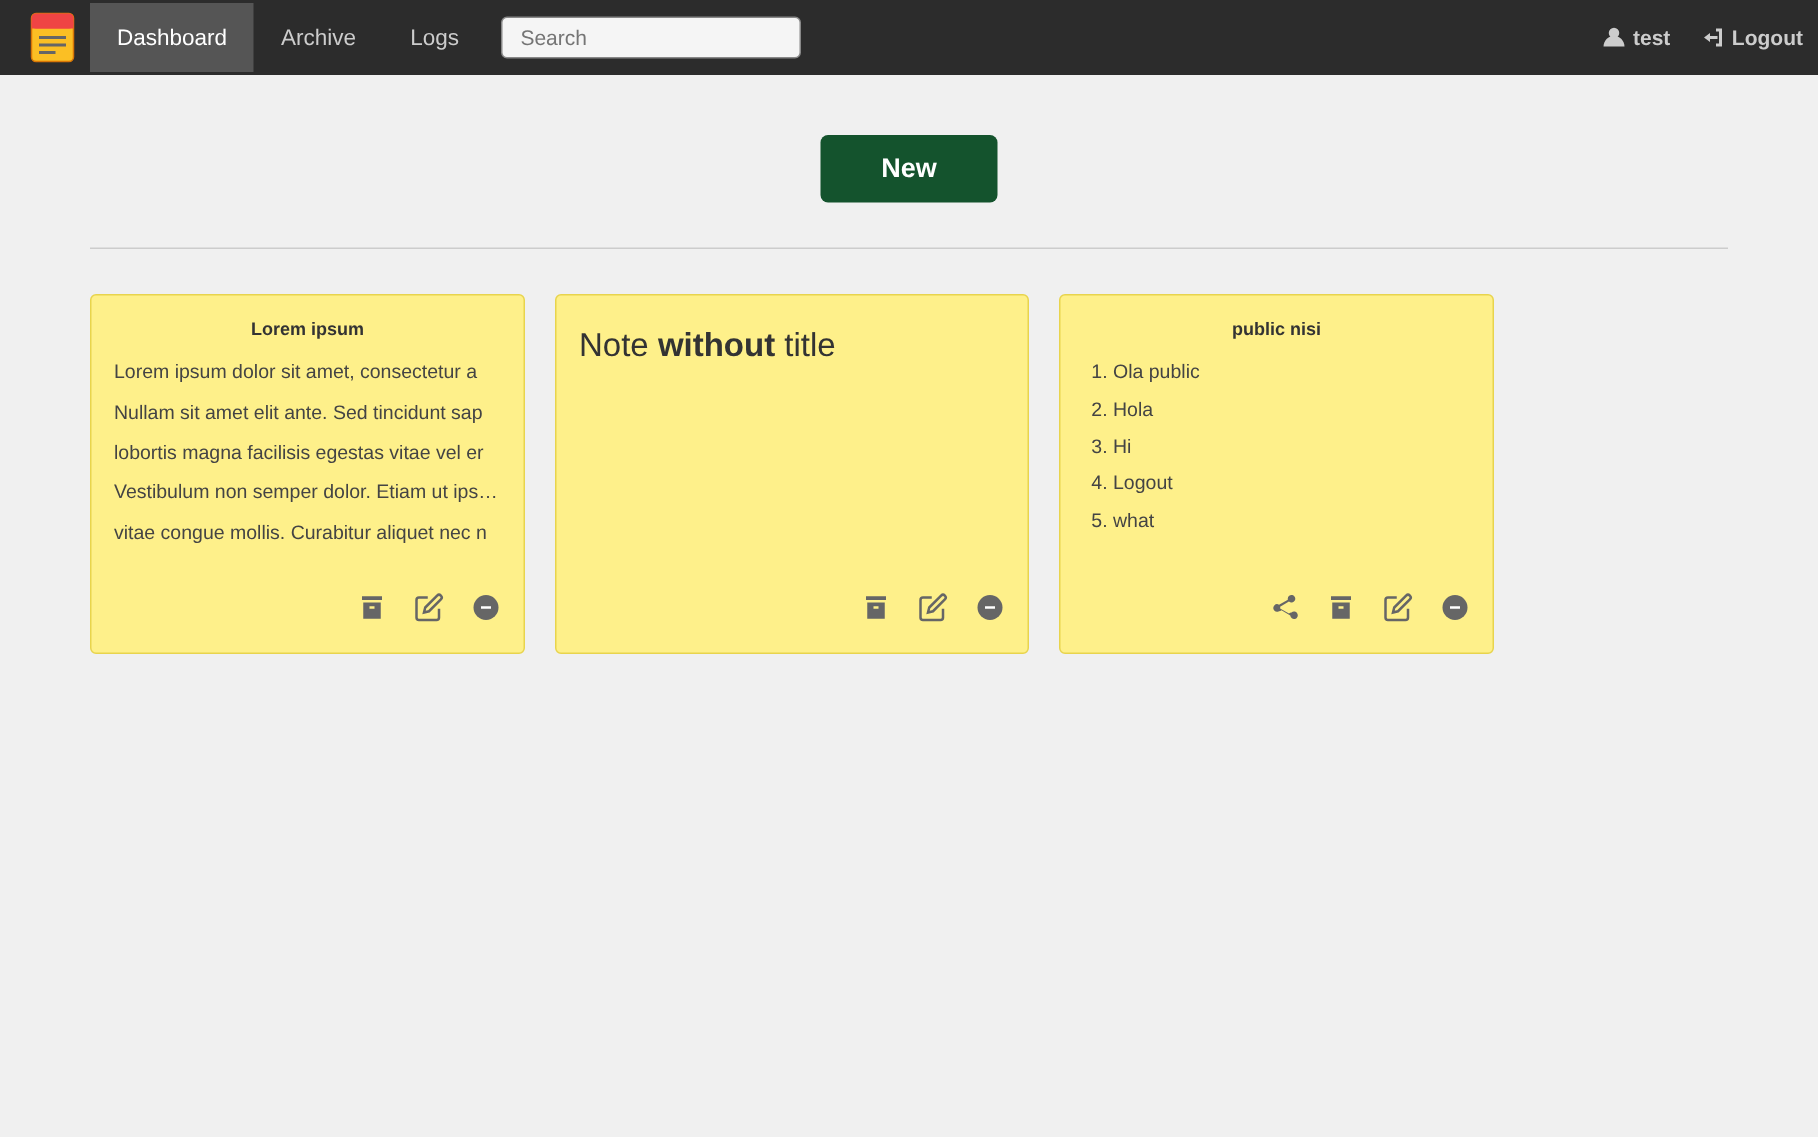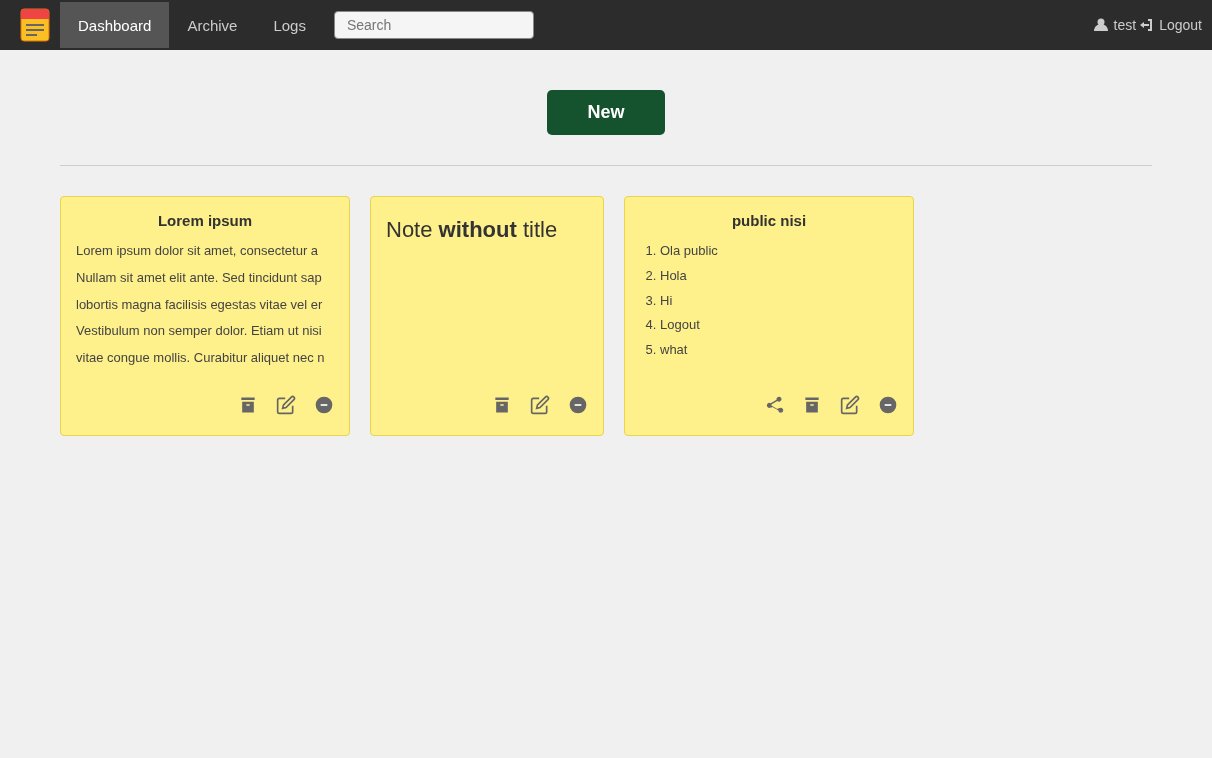--- a/index.html
+++ b/index.html
@@ -40,23 +40,24 @@
       background: #f5f5f5;
       font-size: 14px;
       width: 200px;
       outline: none;
       color: #333;
     }
     .navbar-right {
       margin-left: auto;
       display: flex;
       align-items: center;
-      gap: 2px;
+      gap: 20px;
       color: #ccc;
       font-size: 14px;
+      font-weight: bold;
     }
     .user-icon-wrap {
       display: flex;
       align-items: center;
       gap: 5px;
       color: #ccc;
     }
     .logout-btn {
       display: flex;
       align-items: center;
@@ -106,21 +107,21 @@
       border: 1px solid #e8d44d;
       border-radius: 4px;
       width: 290px;
       min-height: 240px;
       display: flex;
       flex-direction: column;
       padding: 15px;
       position: relative;
     }
     .note-card-title {
-      font-size: 15px;
+      font-size: 12px;
       font-weight: bold;
       text-align: center;
       margin-bottom: 12px;
       color: #333;
     }
     .note-card-body {
       font-size: 13px;
       color: #444;
       flex: 1;
       line-height: 1.6;
@@ -133,21 +134,21 @@
       text-overflow: ellipsis;
     }
     .note-card-body ol {
       padding-left: 20px;
     }
     .note-card-body ol li {
       margin-bottom: 4px;
     }
 
     .note-without-title {
-      width: 234px;
+      width: 316px;
       min-height: 240px;
     }
     .note-without-title .note-card-title-text {
       font-size: 22px;
       font-weight: normal;
       color: #333;
     }
     .note-without-title .note-card-title-text strong {
       font-weight: 900;
     }
@@ -218,21 +219,21 @@
   <hr class="divider">
 
   <div class="cards-row">
 
     <div class="note-card">
       <div class="note-card-title">Lorem ipsum</div>
       <div class="note-card-body">
         <p>Lorem ipsum dolor sit amet, consectetur a</p>
         <p>Nullam sit amet elit ante. Sed tincidunt sap</p>
         <p>lobortis magna facilisis egestas vitae vel er</p>
-        <p>Vestibulum non semper dolor. Etiam ut nisi</p>
+        <p>Vestibulum non semper dolor. Etiam ut ipsum</p>
         <p>vitae congue mollis. Curabitur aliquet nec n</p>
       </div>
       <div class="note-card-actions">
         <span class="action-icon" title="Archive">
           <svg width="20" height="20" viewBox="0 0 24 24" fill="#666">
               <path d="M20 3H4v3h16V3zM5 8v13h14V8H5zm5 3h4v2h-4v-2z"></path>
             </svg>
         </span>
         <span class="action-icon" title="Edit">
           <svg width="20" height="20" viewBox="0 0 24 24" fill="none" stroke="#666" stroke-width="2">

